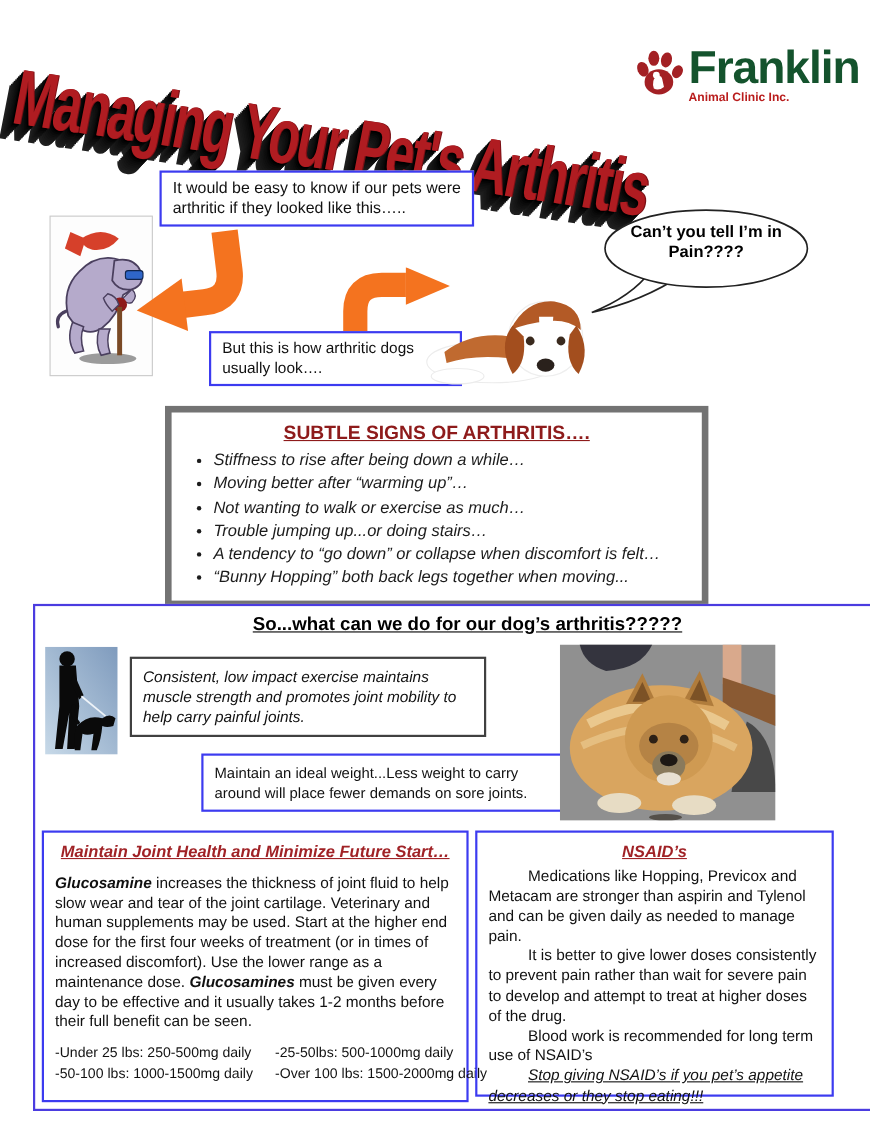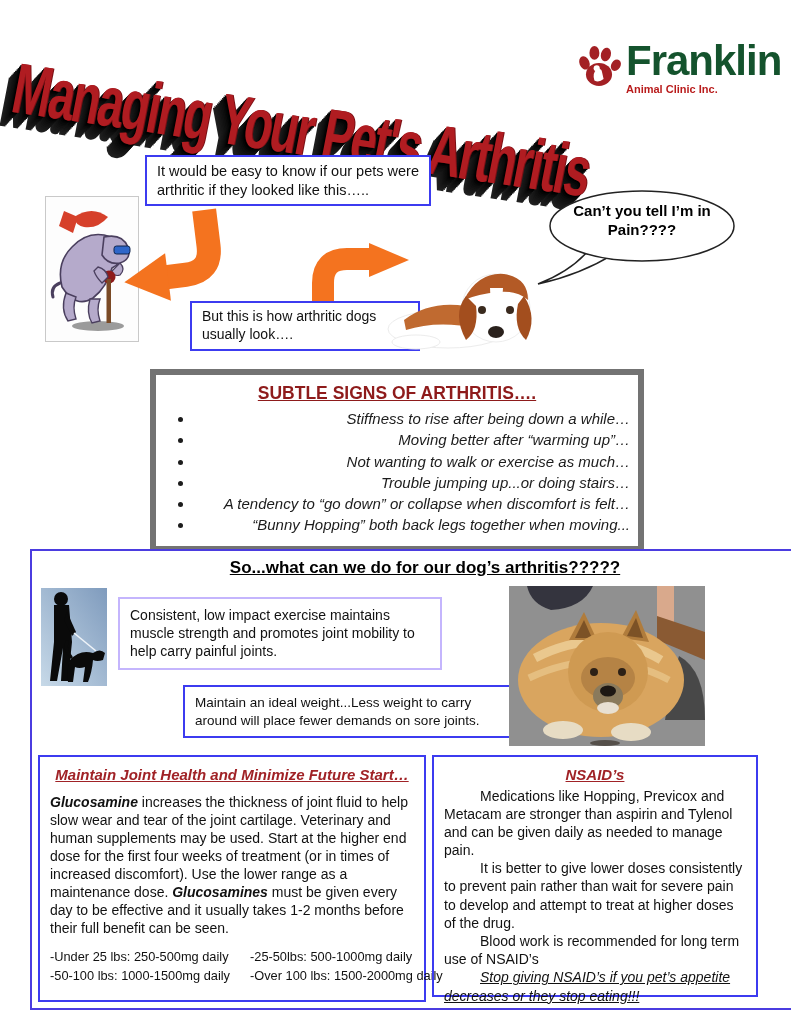--- a/index.html
+++ b/index.html
@@ -32,31 +32,31 @@
 
   .bubble{position:absolute;left:532px;top:188px;width:205px;height:100px;}
   .bubble-text{position:absolute;left:30px;top:14px;width:160px;text-align:center;
         font-size:15px;font-weight:bold;line-height:1.25;color:#000;}
 
   
   .subtle{position:absolute;left:150px;top:369px;width:494px;min-height:156px;
         border:6px solid #737373;background:#fff;padding:6px 8px 10px 8px;box-sizing:border-box;}
   .subtle-title{text-align:center;font-size:17.5px;font-weight:bold;text-decoration:underline;
         color:#8e1b1b;margin:2px 0 4px 0;}
-  .subtle ul{margin:0 0 0 30px;padding:0;text-align:right;}
+  .subtle ul{margin:0 0 0 30px;padding:0;}
   .subtle li{font-size:15px;font-style:italic;color:#1c1c1c;line-height:1.42;}
 
   
   .plan{position:absolute;left:30px;top:549px;width:790px;height:461px;
         border:2px solid #4b3ce0;background:#fff;box-sizing:border-box;}
   .plan-title{position:absolute;left:0;top:7px;width:100%;text-align:center;
         font-size:17px;font-weight:bold;text-decoration:underline;color:#000;}
   .walker{position:absolute;left:9px;top:37px;width:66px;height:98px;}
   .box-exercise{position:absolute;left:86px;top:46px;width:300px;background:#fff;
-        border:2px solid #c4b5fd;padding:7px 10px;font-size:14px;line-height:1.3;}
+        border:2px solid #404040;padding:7px 10px;font-size:14px;line-height:1.3;font-style:italic;}
   .box-weight{position:absolute;left:151px;top:134px;width:320px;background:#fff;
         border:2px solid #3c3bf0;padding:7px 10px;font-size:13.5px;line-height:1.3;}
   .fatdog{position:absolute;left:477px;top:35px;width:196px;height:160px;}
 
   .box-gluco{position:absolute;left:6px;top:204px;width:388px;height:247px;
         border:2px solid #3c3bf0;padding:6px 10px;box-sizing:border-box;font-size:14px;line-height:1.28;}
   .box-nsaid{position:absolute;left:400px;top:204px;width:326px;height:242px;
         border:2px solid #3c3bf0;padding:6px 10px;box-sizing:border-box;font-size:14px;line-height:1.3;}
   .red-italic-title{text-align:center;font-size:15px;font-style:italic;text-decoration:underline;
         color:#a02226;margin:2px 0 10px 0;font-weight:bold;}

